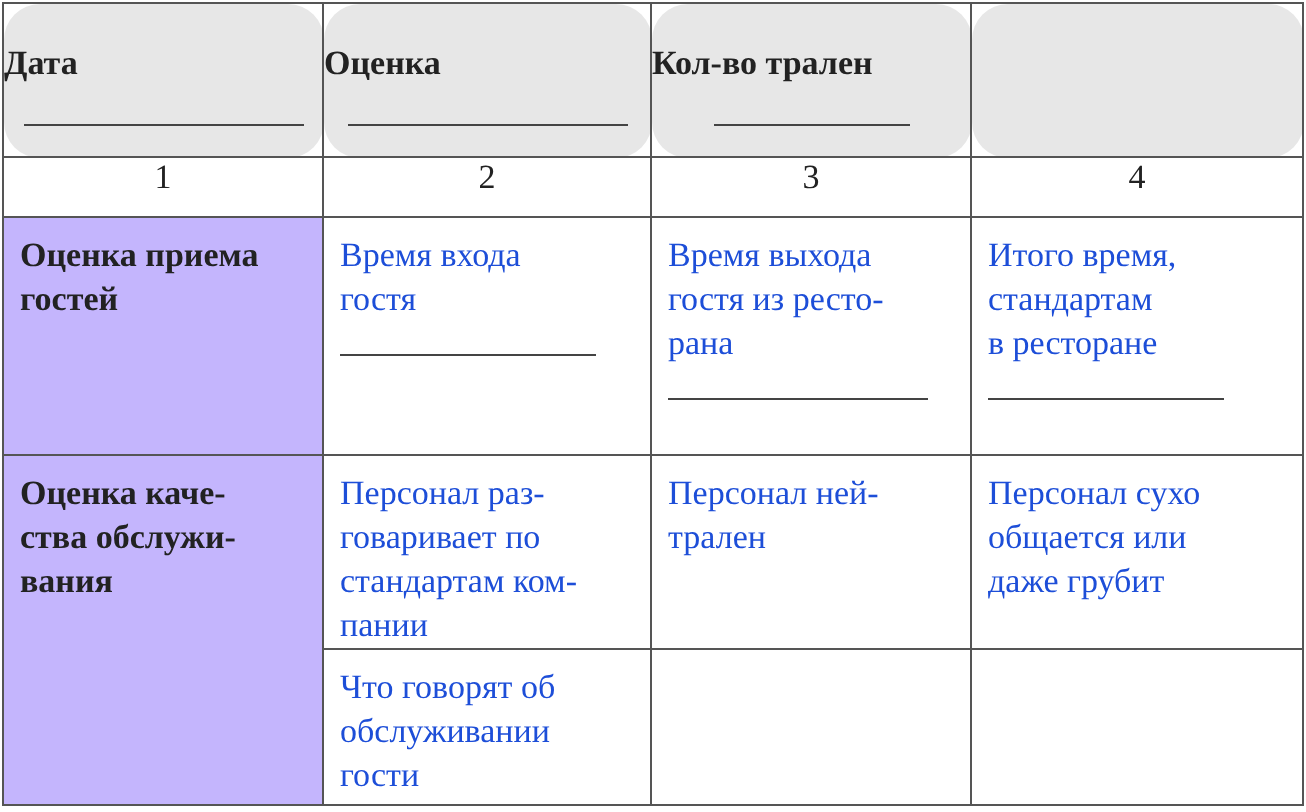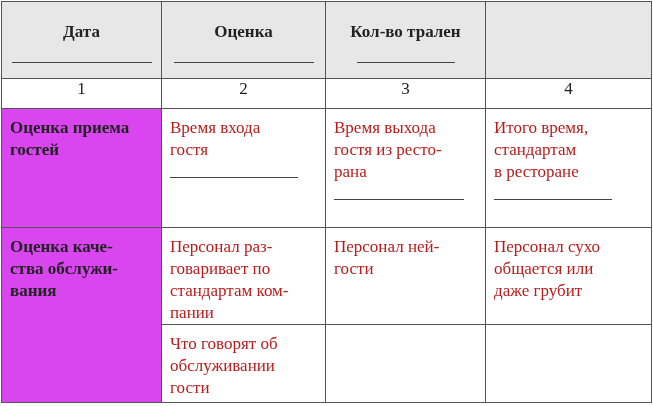--- a/index.html
+++ b/index.html
@@ -23,22 +23,22 @@
       width: 650px;
     }
     table.form-table td {
       border: 1.5px solid #555;
       vertical-align: top;
       padding: 0;
     }
     .hdr td {
       background: #e7e7e7;
       height: 76px;
-      text-align: center;
       vertical-align: top;
+      border-radius: 18px;
     }
     .hdr-label {
       display: block;
       font-family: "Liberation Serif", "DejaVu Serif", serif;
       font-weight: bold;
       font-size: 17px;
       margin-top: 20px;
       line-height: 20px;
     }
     .hdr-line {
@@ -48,40 +48,40 @@
       border-top: 1px solid #444;
     }
     .num td {
       height: 29px;
       text-align: center;
       vertical-align: middle;
       font-family: "Liberation Serif", "DejaVu Serif", serif;
       font-size: 17px;
     }
     .label-cell {
-      background: #d946ef;
+      background: #c4b5fd;
       margin-top: 17px;
     }
     .label-text {
       display: block;
       font-family: "Liberation Serif", "DejaVu Serif", serif;
       font-weight: bold;
       font-size: 17px;
       line-height: 22px;
       padding: 8px 6px 0 8px;
       white-space: pre-line;
     }
     .cell-text {
       display: block;
       font-family: "Liberation Serif", "DejaVu Serif", serif;
       font-size: 17px;
       line-height: 22px;
       padding: 8px 6px 0 8px;
       white-space: pre-line;
-      color: #b91c1c;
+      color: #1d4ed8;
     }
     .fill-line {
       display: block;
       height: 0;
       border-top: 1px solid #444;
       margin: 16px 0 0 8px;
     }
     .r1 td { height: 118px; }
     .r2a td { height: 95px; }
     .r2b td { height: 77px; }
@@ -154,21 +154,21 @@
 вания</span>
     </td>
     <td>
       <span class="cell-text">Персонал раз-
 говаривает по
 стандартам ком-
 пании</span>
     </td>
     <td>
       <span class="cell-text">Персонал ней-
-гости</span>
+трален</span>
     </td>
     <td>
       <span class="cell-text">Персонал сухо
 общается или
 даже грубит</span>
     </td>
   </tr>
 
   <tr class="r2b">
     <td>

